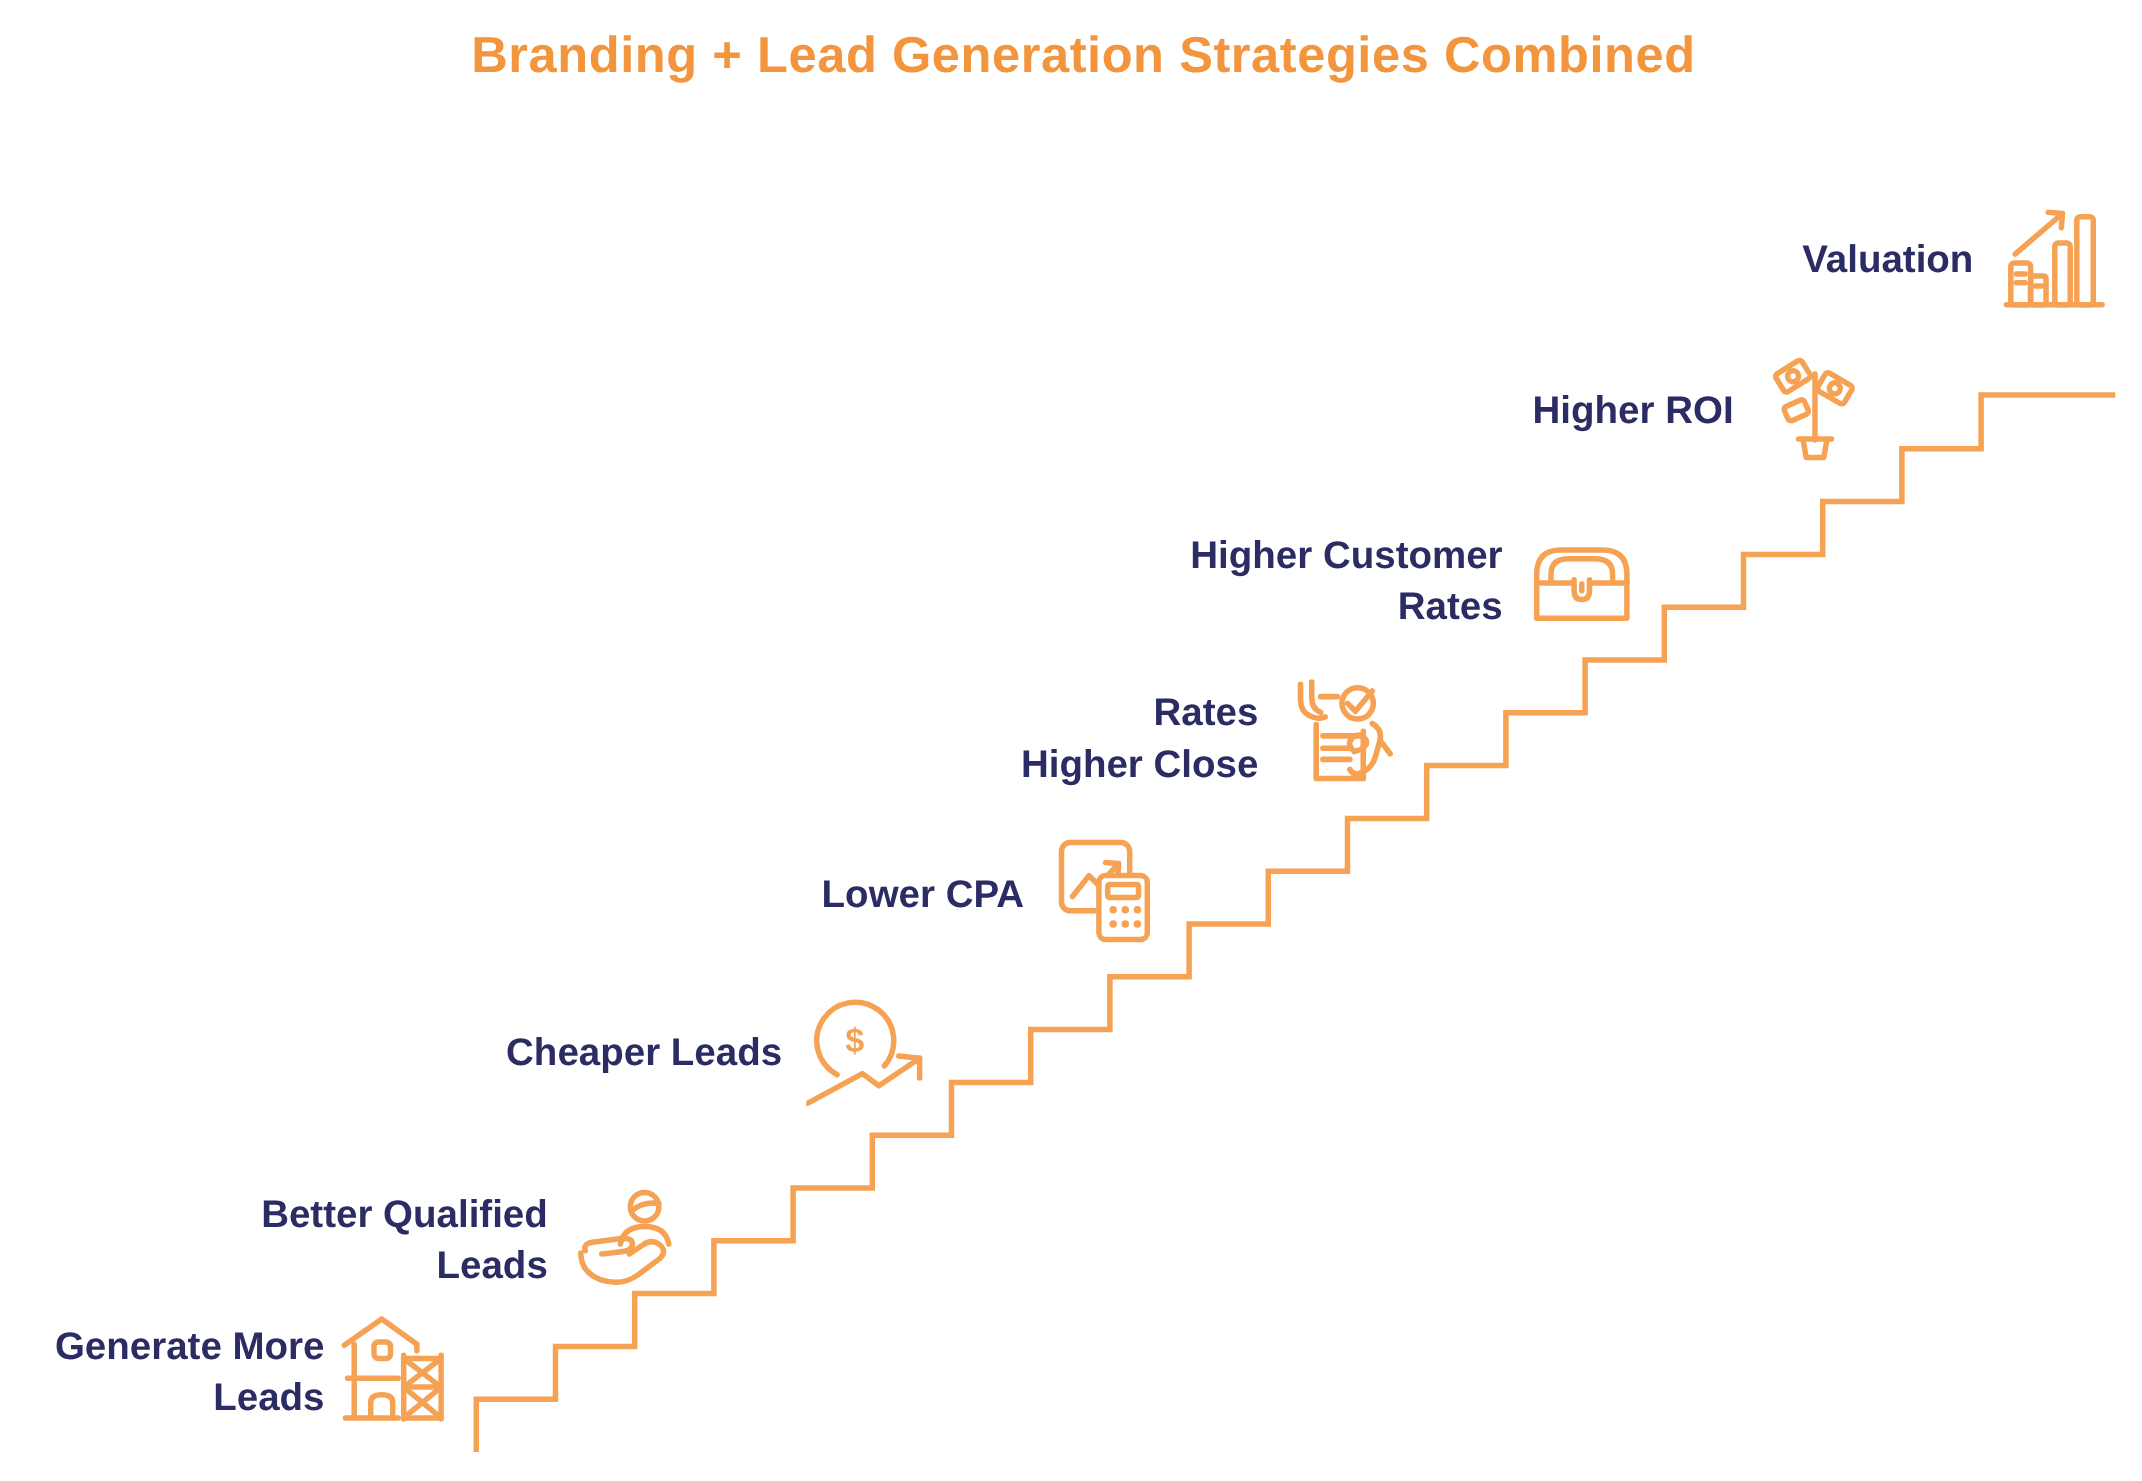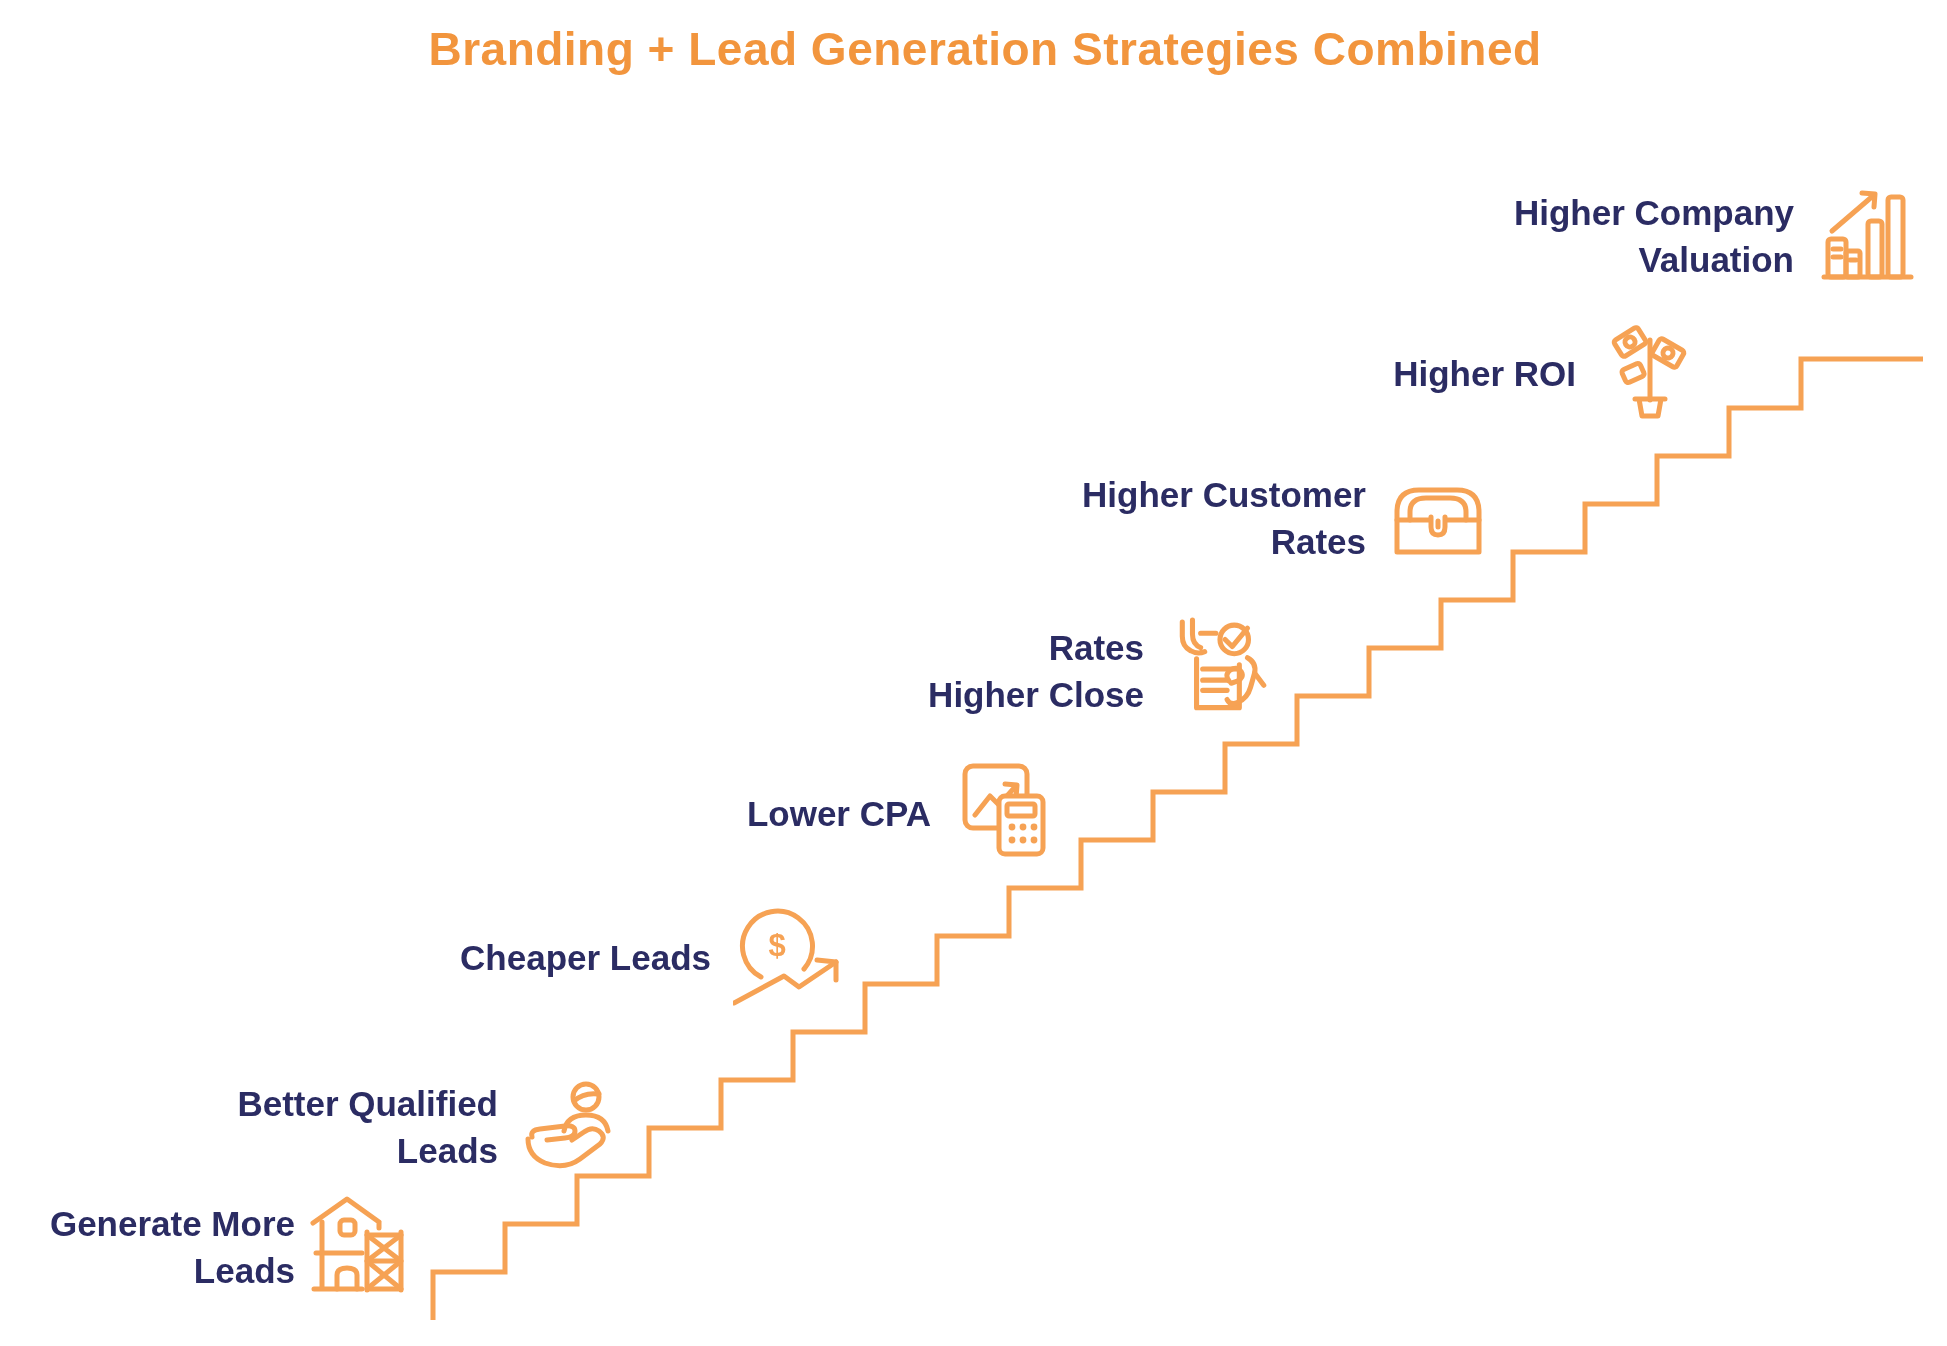--- a/index.html
+++ b/index.html
@@ -46,21 +46,21 @@
     font-weight:600;
     line-height:47px;
     white-space:nowrap;
   }
   .step.s1 .label{right:calc(100% + 8px);}
   .s1{left:303px;top:1194px;width:105px;height:105px;}
   .s2{left:520px;top:1074px;width:105px;height:105px;}
   .s3{left:733px;top:903px;width:108px;height:108px;}
   .s4{left:953px;top:760px;width:106px;height:106px;}
   .s5{left:1166px;top:616px;width:110px;height:110px;}
-  .s6{left:1388px;top:468px;width:100px;height:100px;}
+  .s6{left:1388px;top:478px;width:100px;height:100px;}
   .s7{left:1598px;top:320px;width:106px;height:106px;}
   .s8{left:1816px;top:183px;width:106px;height:106px;}
   .ic{fill:none;stroke:currentColor;stroke-width:5;stroke-linecap:round;stroke-linejoin:round;}
   .ic-fill{fill:currentColor;stroke:none;}
   .ic-mask{fill:#fff;stroke:currentColor;stroke-width:5;stroke-linecap:round;stroke-linejoin:round;}
   .dollar{fill:currentColor;font-family:"Liberation Sans", sans-serif;font-size:31px;font-weight:bold;}
 </style>
 </head>
 <body>
 
@@ -179,21 +179,20 @@
         <circle class="ic" r="5"></circle>
       </g>
       <g transform="translate(35,53) rotate(-24)">
         <rect class="ic-mask" x="-10" y="-7" width="20" height="14" rx="3"></rect>
       </g>
     </svg>
   </div>
 
   <div class="step s8">
     <div class="label">
-      <div>Higher Company</div>
       <div>Valuation</div>
     </div>
     <svg viewBox="0 0 106 106">
       <path class="ic" d="M16,48 L58,12"></path>
       <path class="ic" d="M46,10 L59,11 L58,24"></path>
       <rect class="ic" x="12" y="56" width="18" height="38" rx="3"></rect>
       <path class="ic" d="M17,66 H25 M17,74 H25"></path>
       <rect class="ic" x="30" y="68" width="14" height="26" rx="2"></rect>
       <path class="ic" d="M34,77 H40"></path>
       <rect class="ic" x="52" y="38" width="14" height="56" rx="3"></rect>

